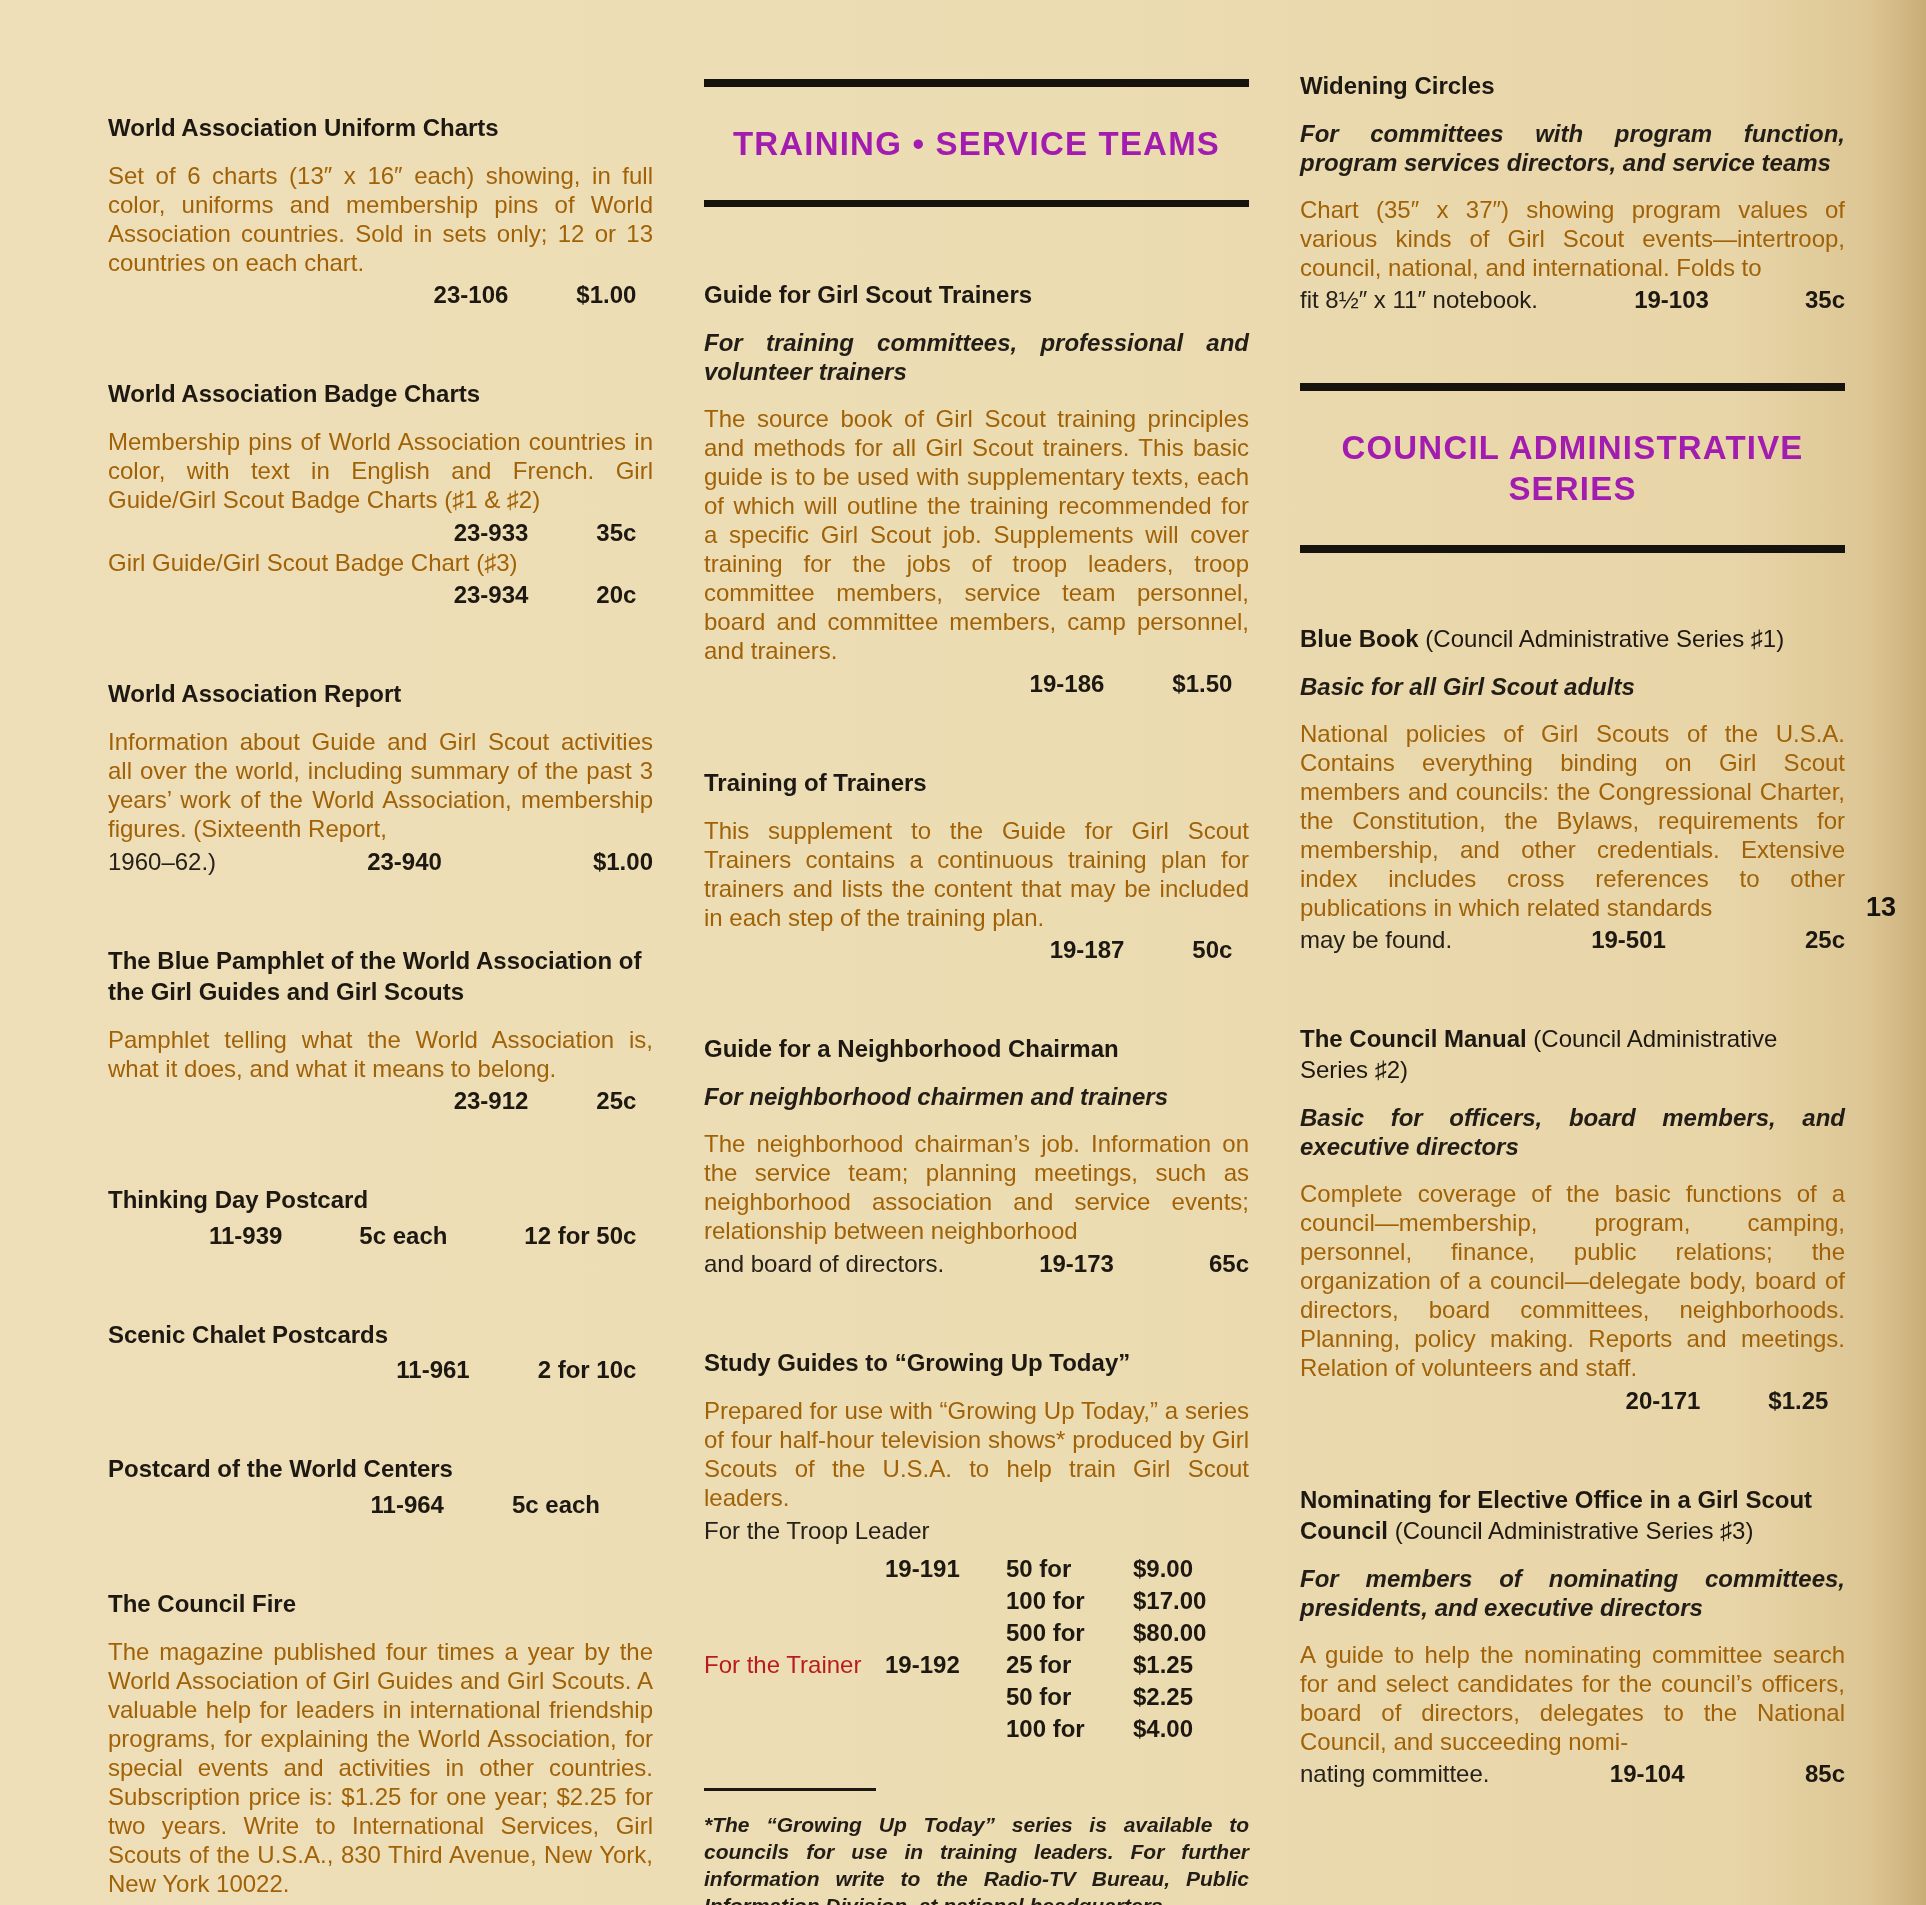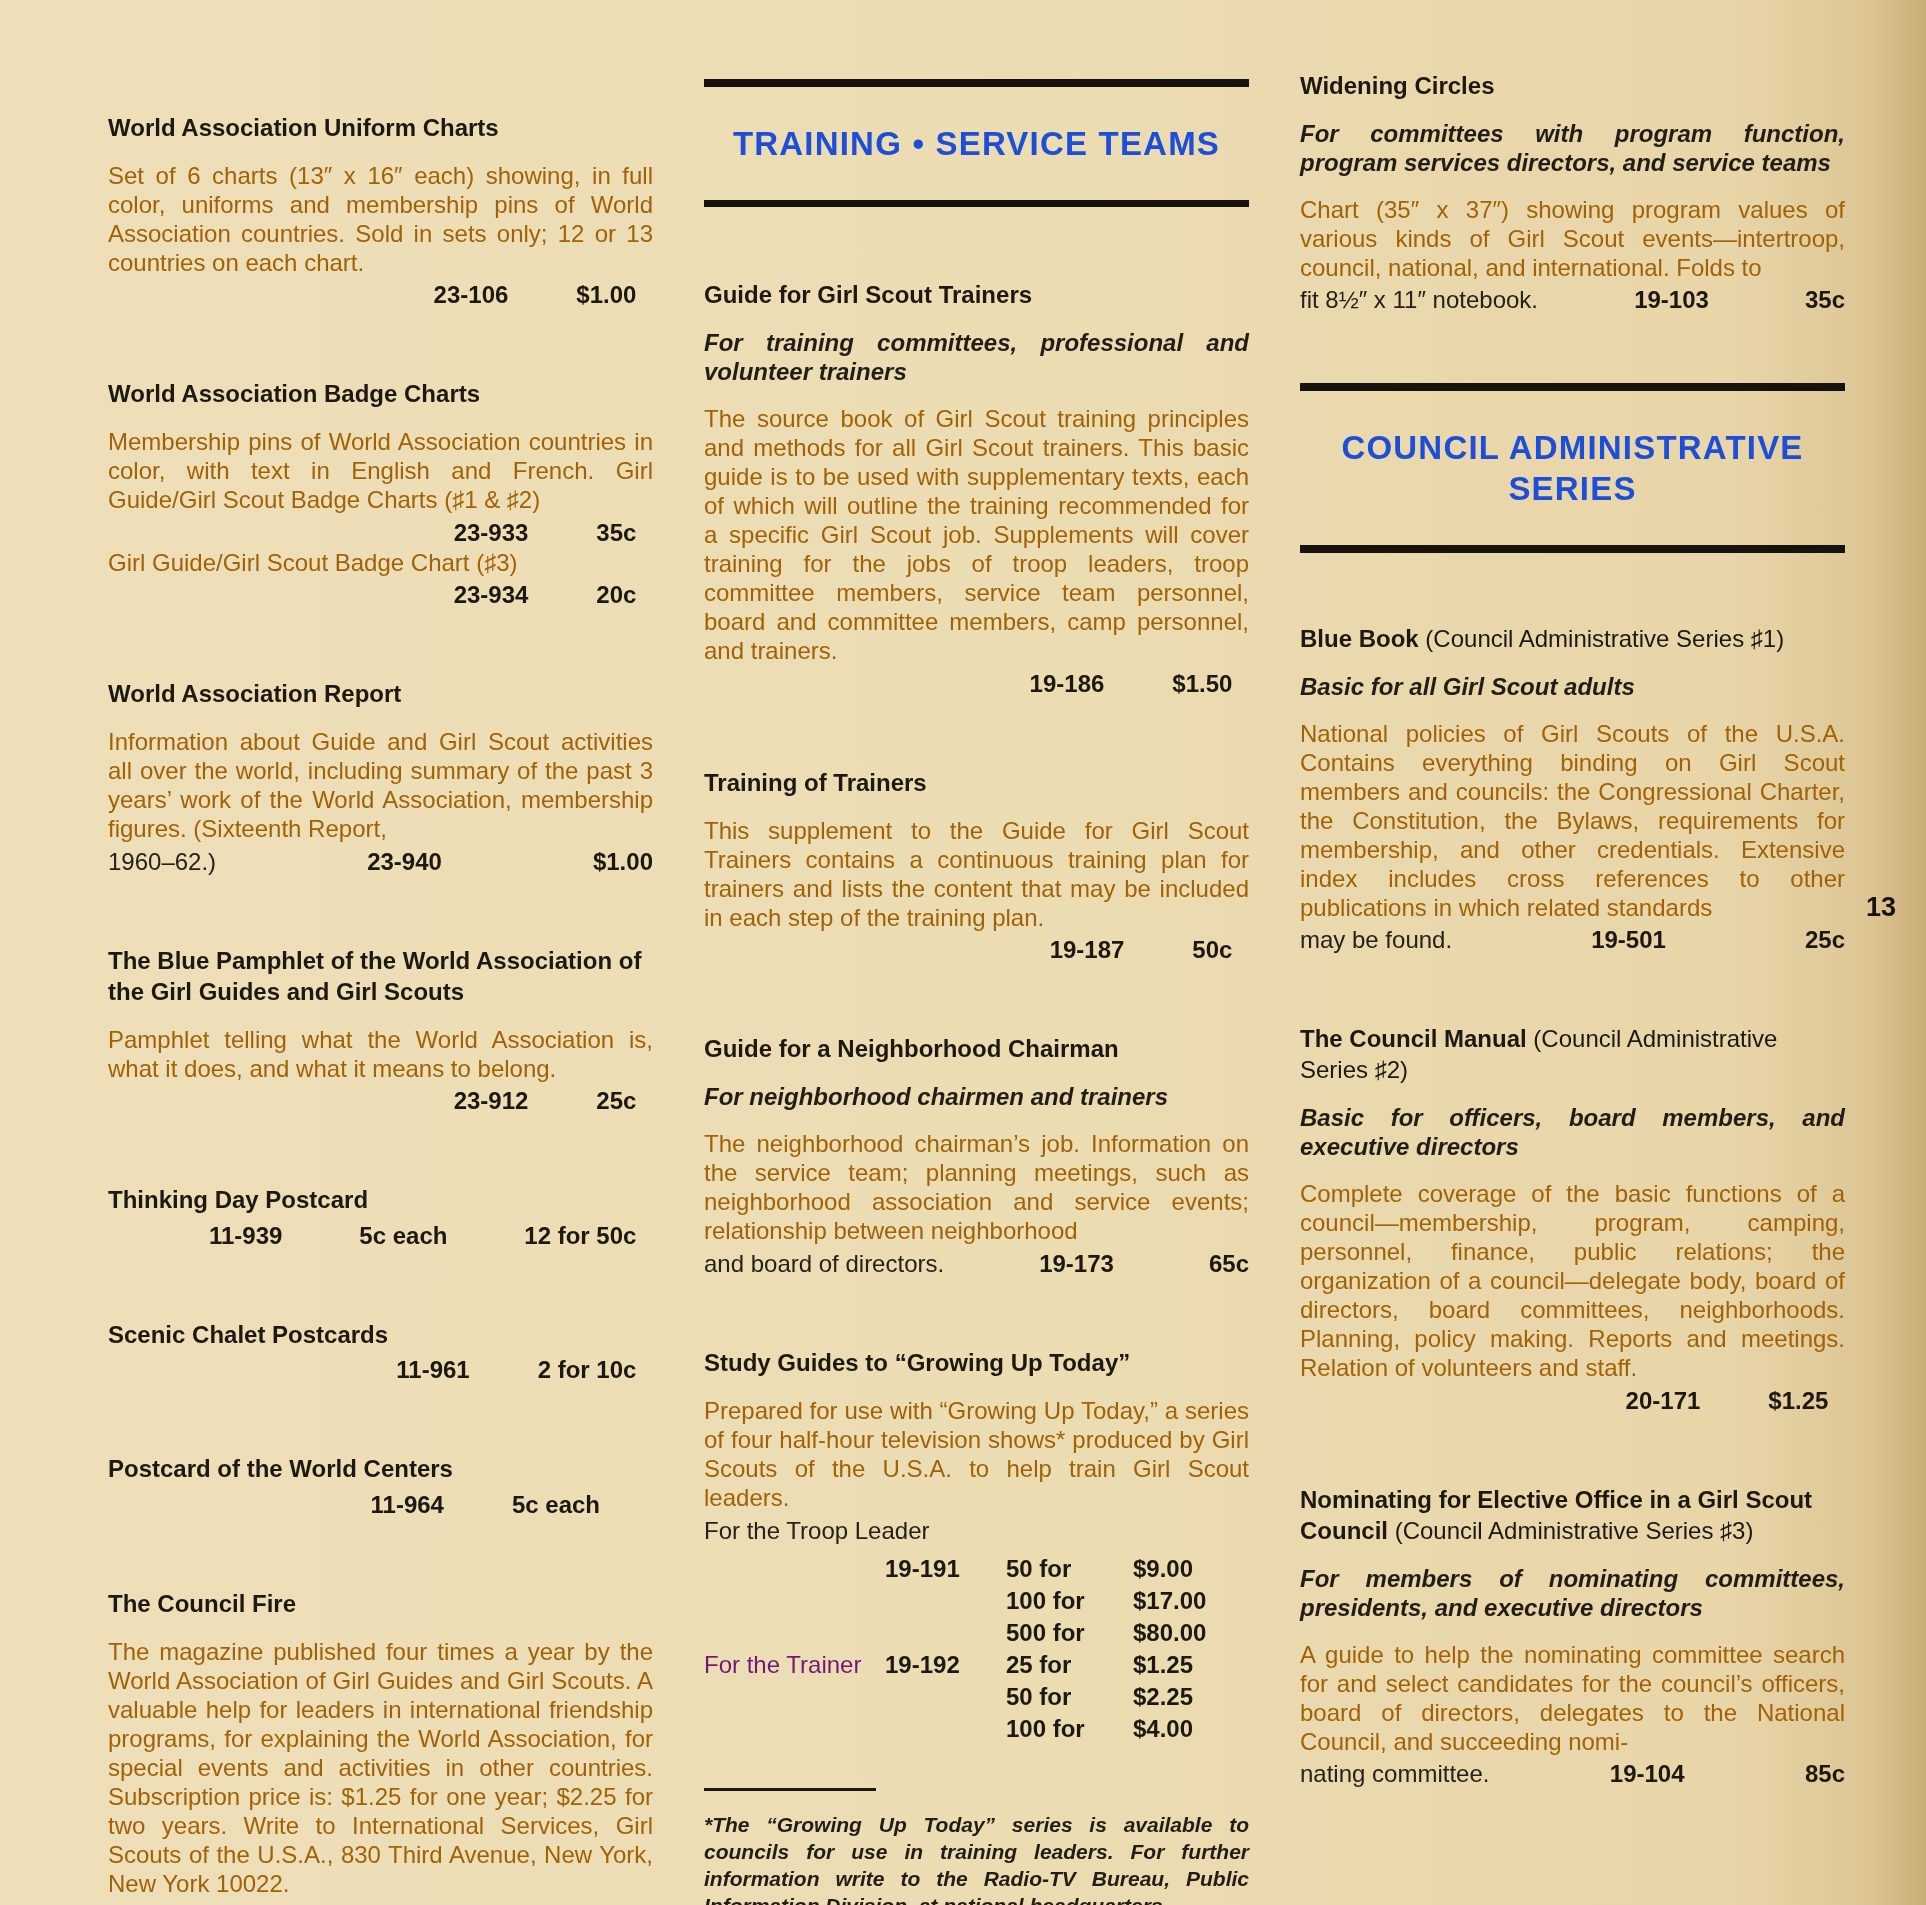--- a/index.html
+++ b/index.html
@@ -25,26 +25,26 @@
   .body + .price-row, .price-row { margin-top:2.4px; }
 
   .price-row { font-size:24px; line-height:31px; font-weight:700; color:#1d1811;gap:48px; }
   .pr-end { display:flex; justify-content:flex-end; gap:68px; padding-right:16.6px; }
   .pr-tail { display:flex; justify-content:space-between; align-items:baseline; }
   .pr-tail .tail { font-weight:400; color:#26211a; }
   .pr-spread { display:flex; justify-content:space-between; padding-left:101px; padding-right:16.6px; }
 
   .col-header { margin-bottom:72px; }
   .col-header .bar { height:7.7px; background:#16120d; }
-  .col-header .hdr-text { text-align:center; font-size:33px; font-weight:700; letter-spacing:1.2px; padding:36px 12px; color:#1d4ed8; line-height:41px; }
+  .col-header .hdr-text { text-align:center; font-size:33px; font-weight:700; letter-spacing:1.2px; padding:36px 12px; color:#a21caf; line-height:41px; }
   .council-header { margin:62px 0 70px; }
 
   .study-rows { margin-top:6px; }
   .study-row { display:grid; grid-template-columns:1fr 121px 127px 116px; font-size:24px; line-height:32px; font-weight:700; color:#1d1811; }
-  .study-row .label { font-weight:400; color:#701a75; }
+  .study-row .label { font-weight:400; color:#b91c1c; }
   .study-row .qty, .study-row .price { text-align:left; }
   .troop-leader-line { font-size:24px; line-height:32px; margin-top:3.6px; color:#26211a; }
 
   .footnote-rule { width:172px; height:2.4px; background:#1d1811; margin:43px 0 20px; }
   .footnote { font-size:21px; line-height:27px; font-style:italic; font-weight:700; text-align:justify; color:#221d16; }
 
   .page-number { position:absolute; top:892px; right:30px; font-size:27px; font-weight:700; color:#16120d; }
 </style>
 </head>
 <body>

